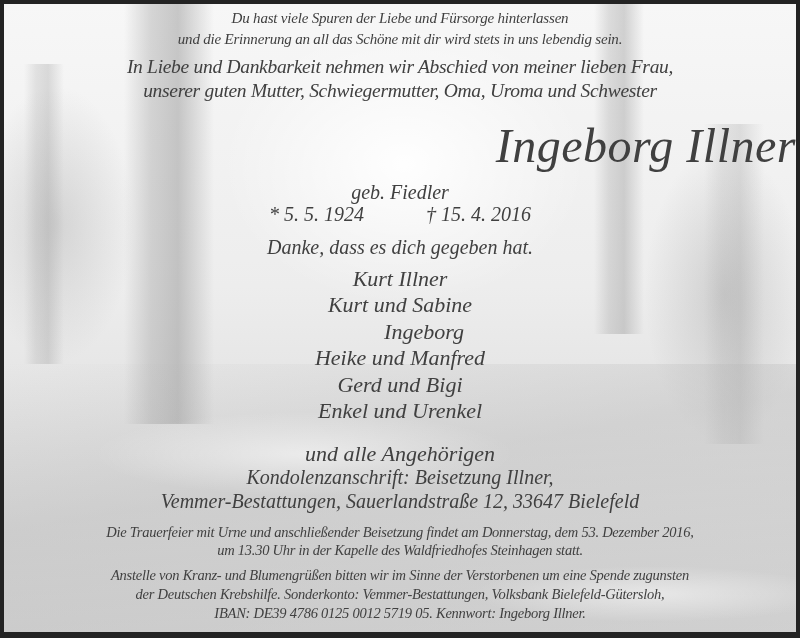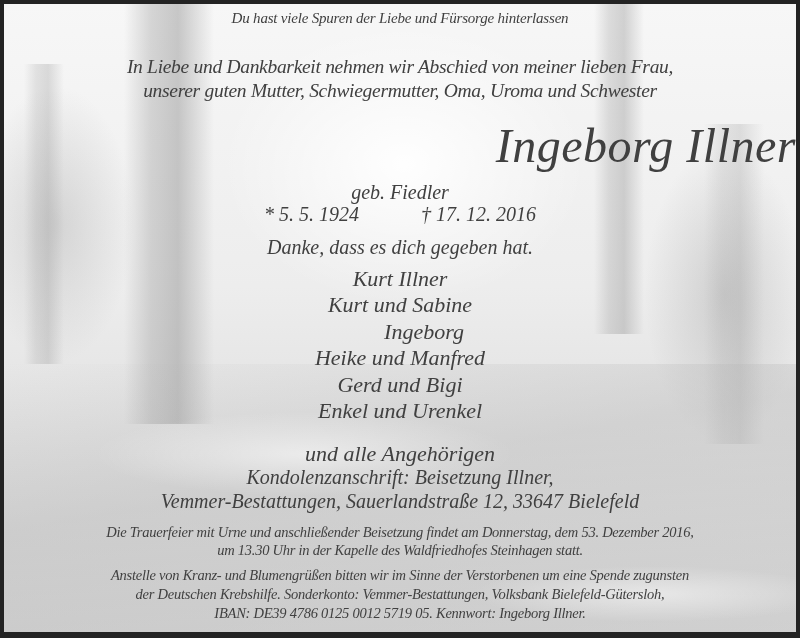--- a/index.html
+++ b/index.html
@@ -75,28 +75,29 @@
       <div class="foliage-right"></div>
       <div class="trunk t3"></div>
       <div class="trunk t1"></div>
       <div class="trunk t2"></div>
       <div class="trunk t4"></div>
       <div class="path"></div>
     </div>
 
     <div class="content">
       <div class="line verse" style="top:6px;">Du hast viele Spuren der Liebe und Fürsorge hinterlassen</div>
+      <div class="line verse" style="top:27px;">und die Erinnerung an all das Schöne mit dir wird stets in uns lebendig sein.</div>
 
       <div class="line intro" style="top:52px;">In Liebe und Dankbarkeit nehmen wir Abschied von meiner lieben Frau,</div>
       <div class="line intro" style="top:76px;">unserer guten Mutter, Schwiegermutter, Oma, Uroma und Schwester</div>
 
       <div class="line name" style="top:114px;text-align:right;">Ingeborg Illner</div>
       <div class="line maiden" style="top:177px;">geb. Fiedler</div>
       <div class="line dates" style="top:199px;">
-        <span>* 5. 5. 1924</span><span class="gap"></span><span>† 17. 12. 2016</span>
+        <span>* 5. 5. 1924</span><span class="gap"></span><span>† 15. 4. 2016</span>
       </div>
 
       <div class="line thanks" style="top:232px;">Danke, dass es dich gegeben hat.</div>
 
       <div>
         <div class="line mourner" style="top:262px;">Kurt Illner</div>
         <div class="line mourner" style="top:288px;">Kurt und Sabine</div>
         <div class="line mourner" style="top:315px;margin-left:24px;">Ingeborg</div>
         <div class="line mourner" style="top:341px;">Heike und Manfred</div>
         <div class="line mourner" style="top:368px;">Gerd und Bigi</div>

